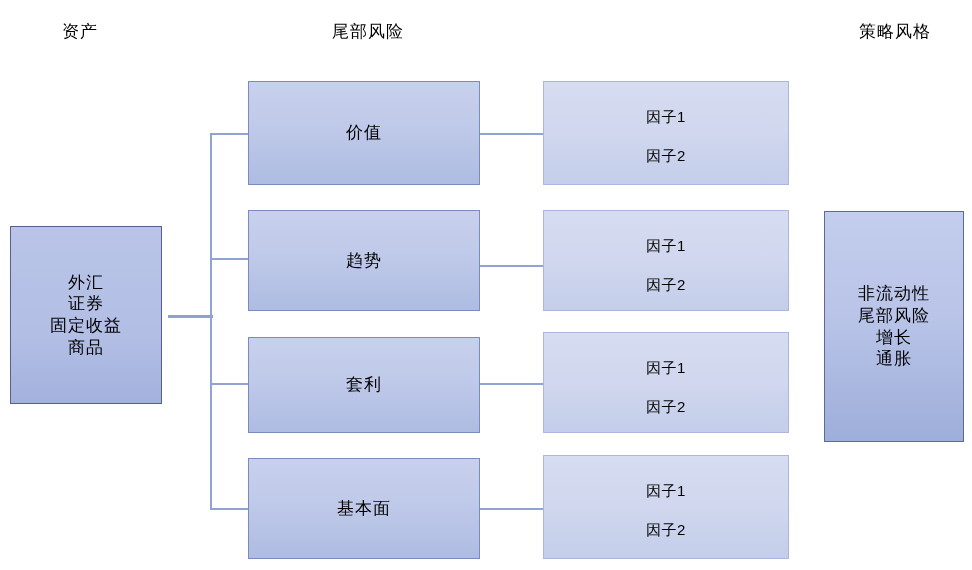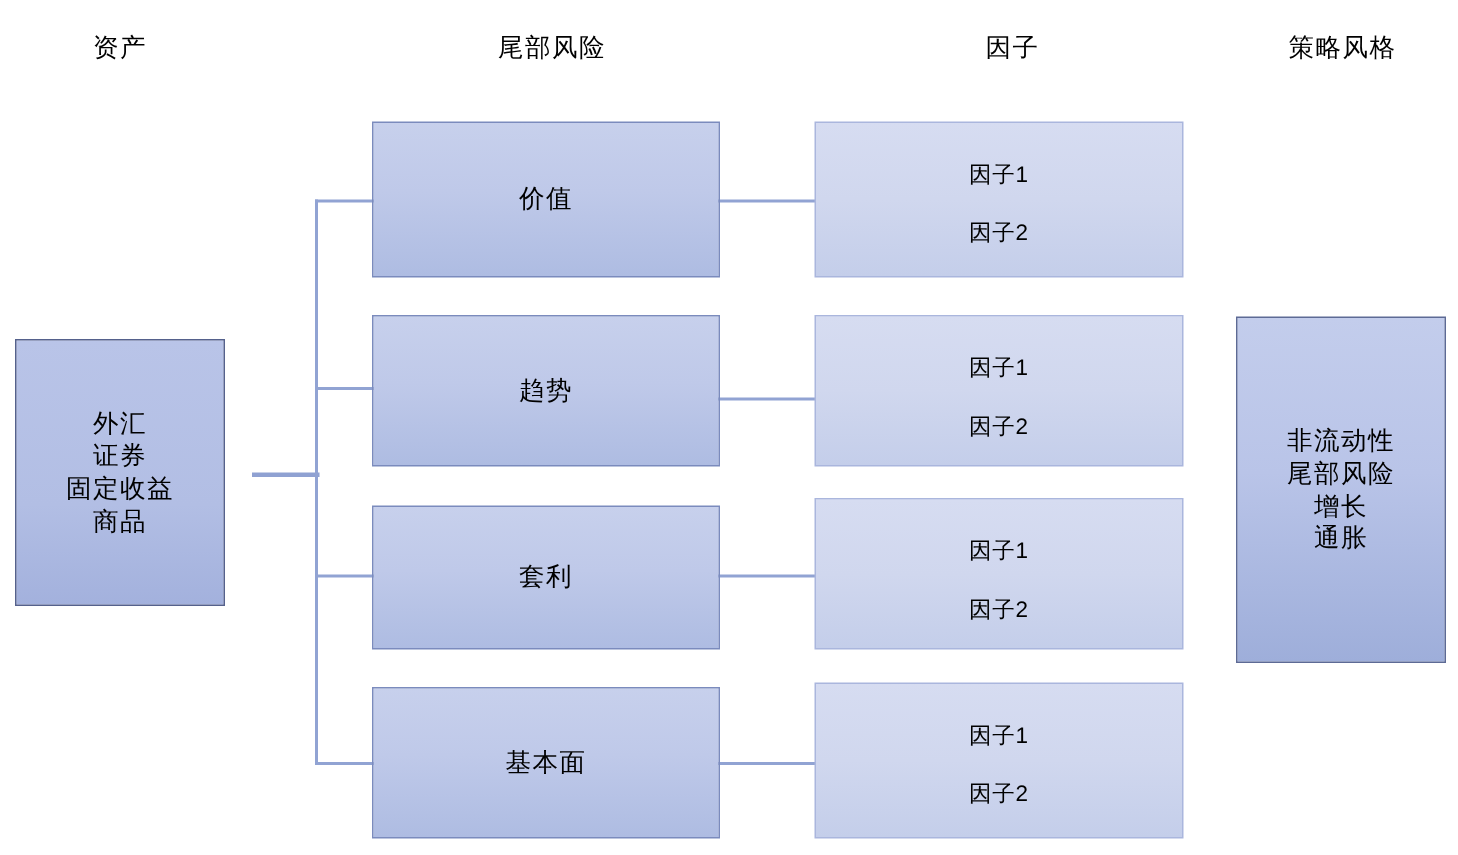--- a/index.html
+++ b/index.html
@@ -92,39 +92,38 @@
 </style>
 </head>
 <body>
 
 <div id="canvas">
 
   <div class="col-header" style="left:20px; top:20px; width:120px;">资产</div>
 
   <div class="col-header" style="left:298px; top:20px; width:140px;">尾部风险</div>
 
-  <div class="col-header" style="left:620px; top:20px; width:110px;">因子</div>
 
   <div class="col-header" style="left:824px; top:20px; width:142px;">策略风格</div>
 
   <div class="conn conn-thick" style="left:168px; top:315px; width:45px;"></div>
 
   <div class="conn conn-v" style="left:210px; top:133px; height:377px;"></div>
 
   <div class="conn conn-h" style="left:210px; top:133px; width:40px;"></div>
   <div class="conn conn-h" style="left:210px; top:258px; width:40px;"></div>
   <div class="conn conn-h" style="left:210px; top:383px; width:40px;"></div>
   <div class="conn conn-h" style="left:210px; top:508px; width:40px;"></div>
 
   <div class="conn conn-h" style="left:478px; top:133px; width:66px;"></div>
   <div class="conn conn-h" style="left:478px; top:265px; width:66px;"></div>
   <div class="conn conn-h" style="left:478px; top:383px; width:66px;"></div>
   <div class="conn conn-h" style="left:478px; top:508px; width:66px;"></div>
 
-  <div class="node asset-box" style="left:10px; top:226px; width:140px; height:178px;">外汇
+  <div class="node asset-box" style="left:10px; top:226px; width:152px; height:178px;">外汇
 证券
 固定收益
 商品</div>
 
   <div class="node style-box" style="left:248px; top:81px; width:232px; height:104px;">价值</div>
 
   <div class="node style-box" style="left:248px; top:210px; width:232px; height:101px;">趋势</div>
 
   <div class="node style-box" style="left:248px; top:337px; width:232px; height:96px;">套利</div>
 

